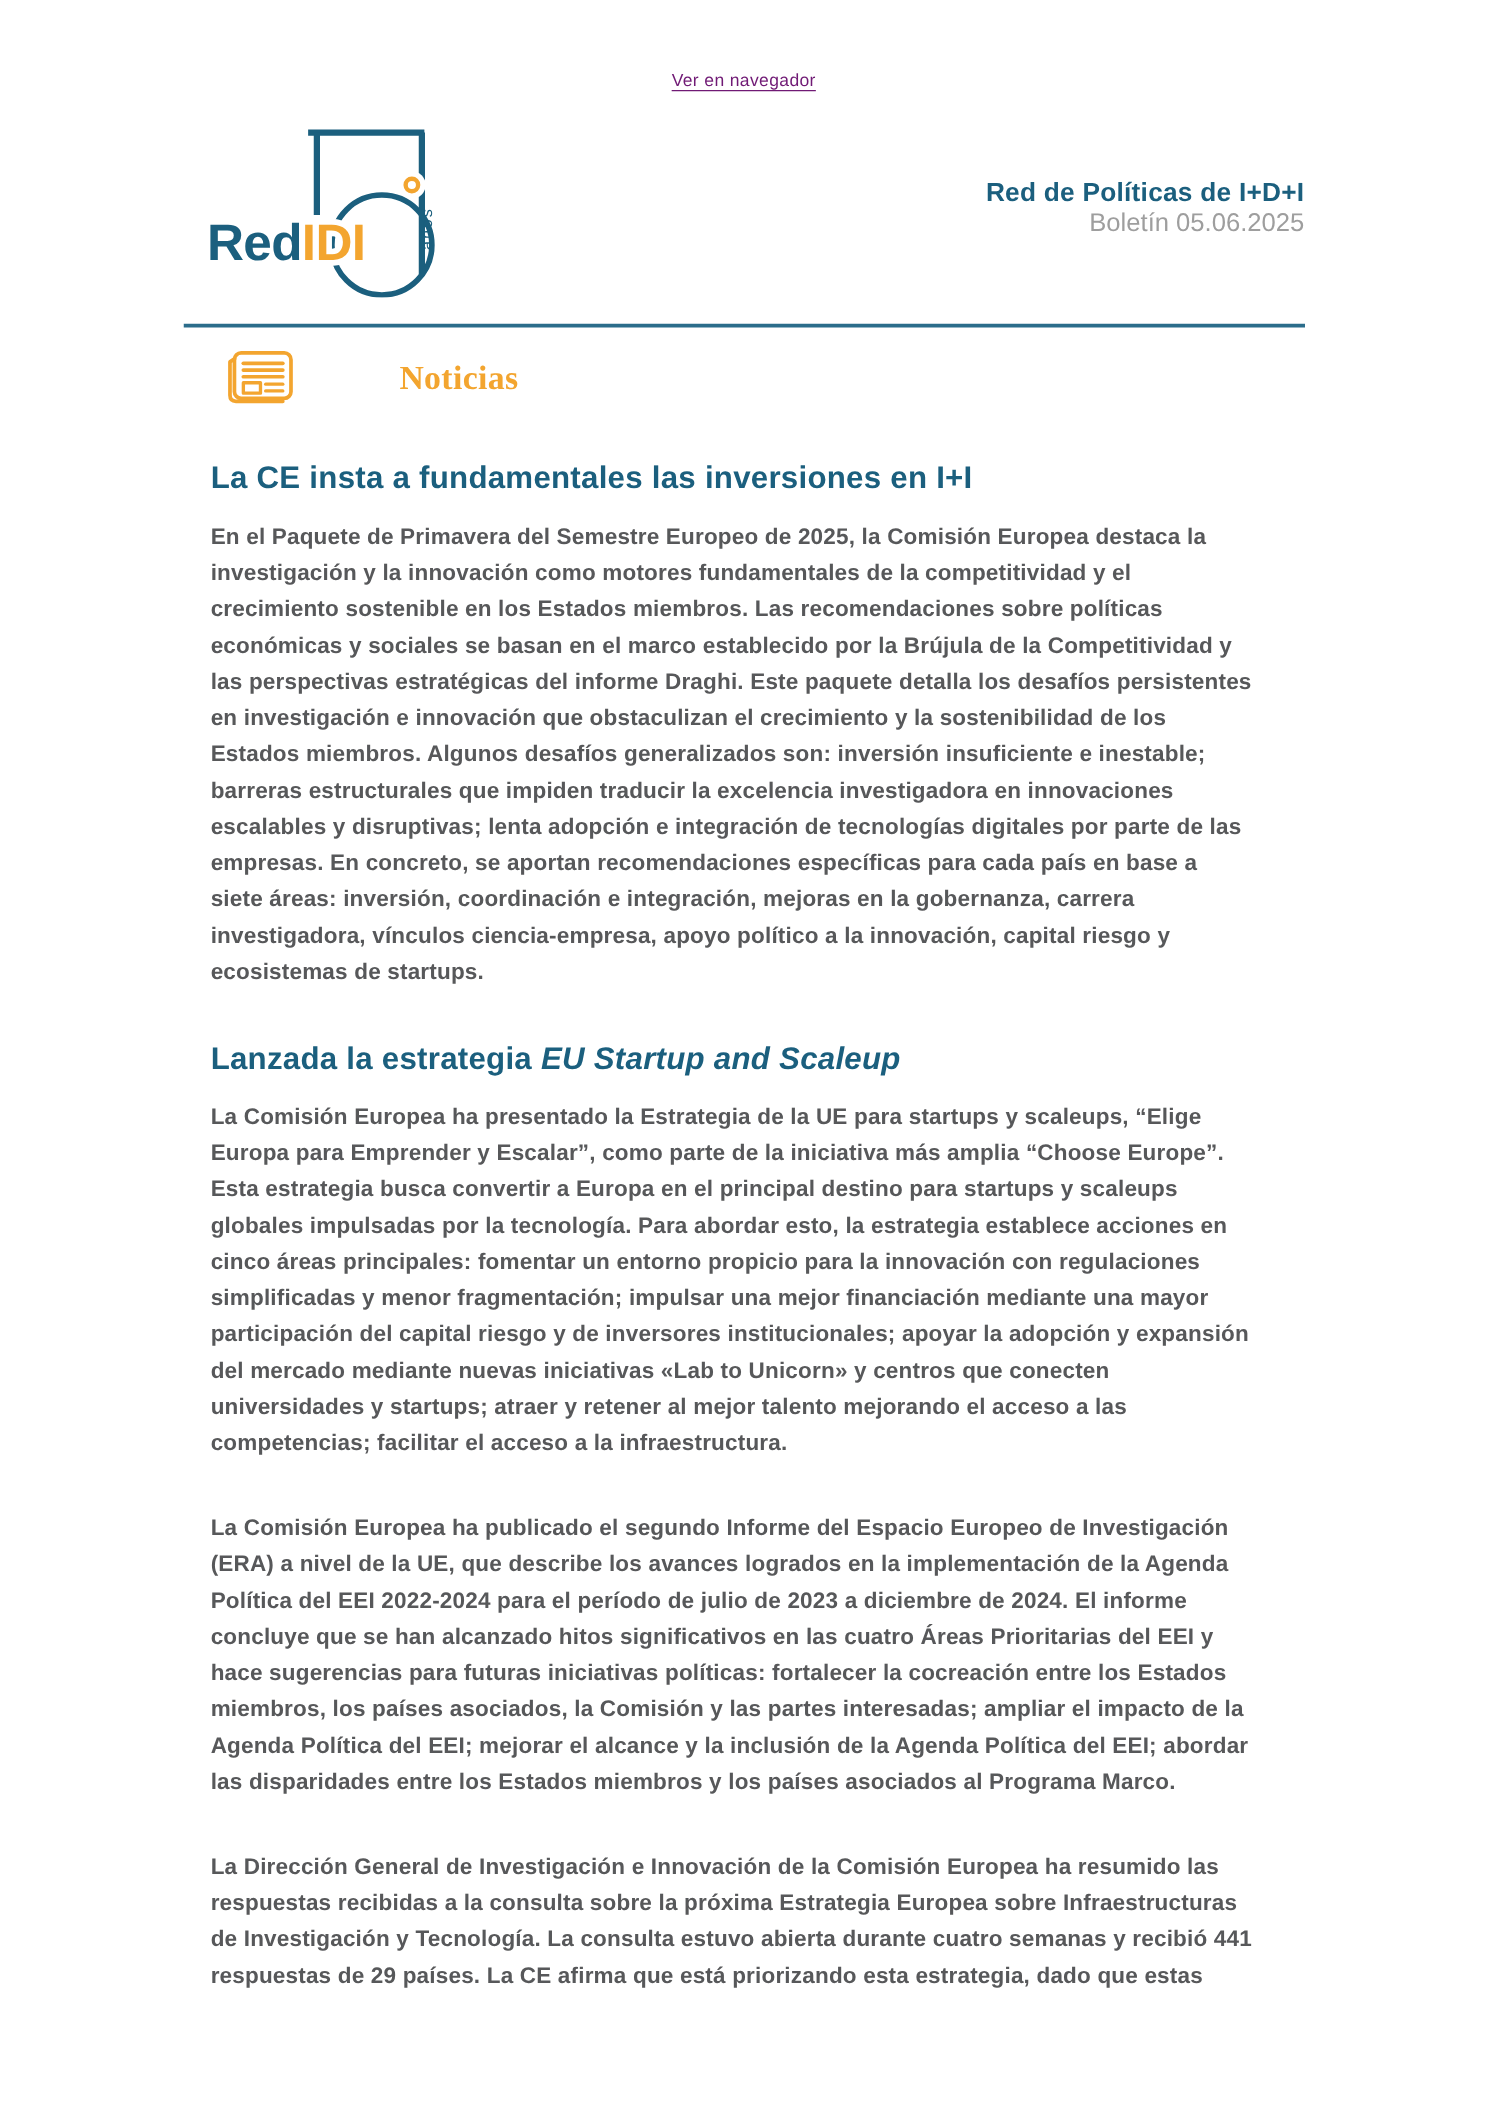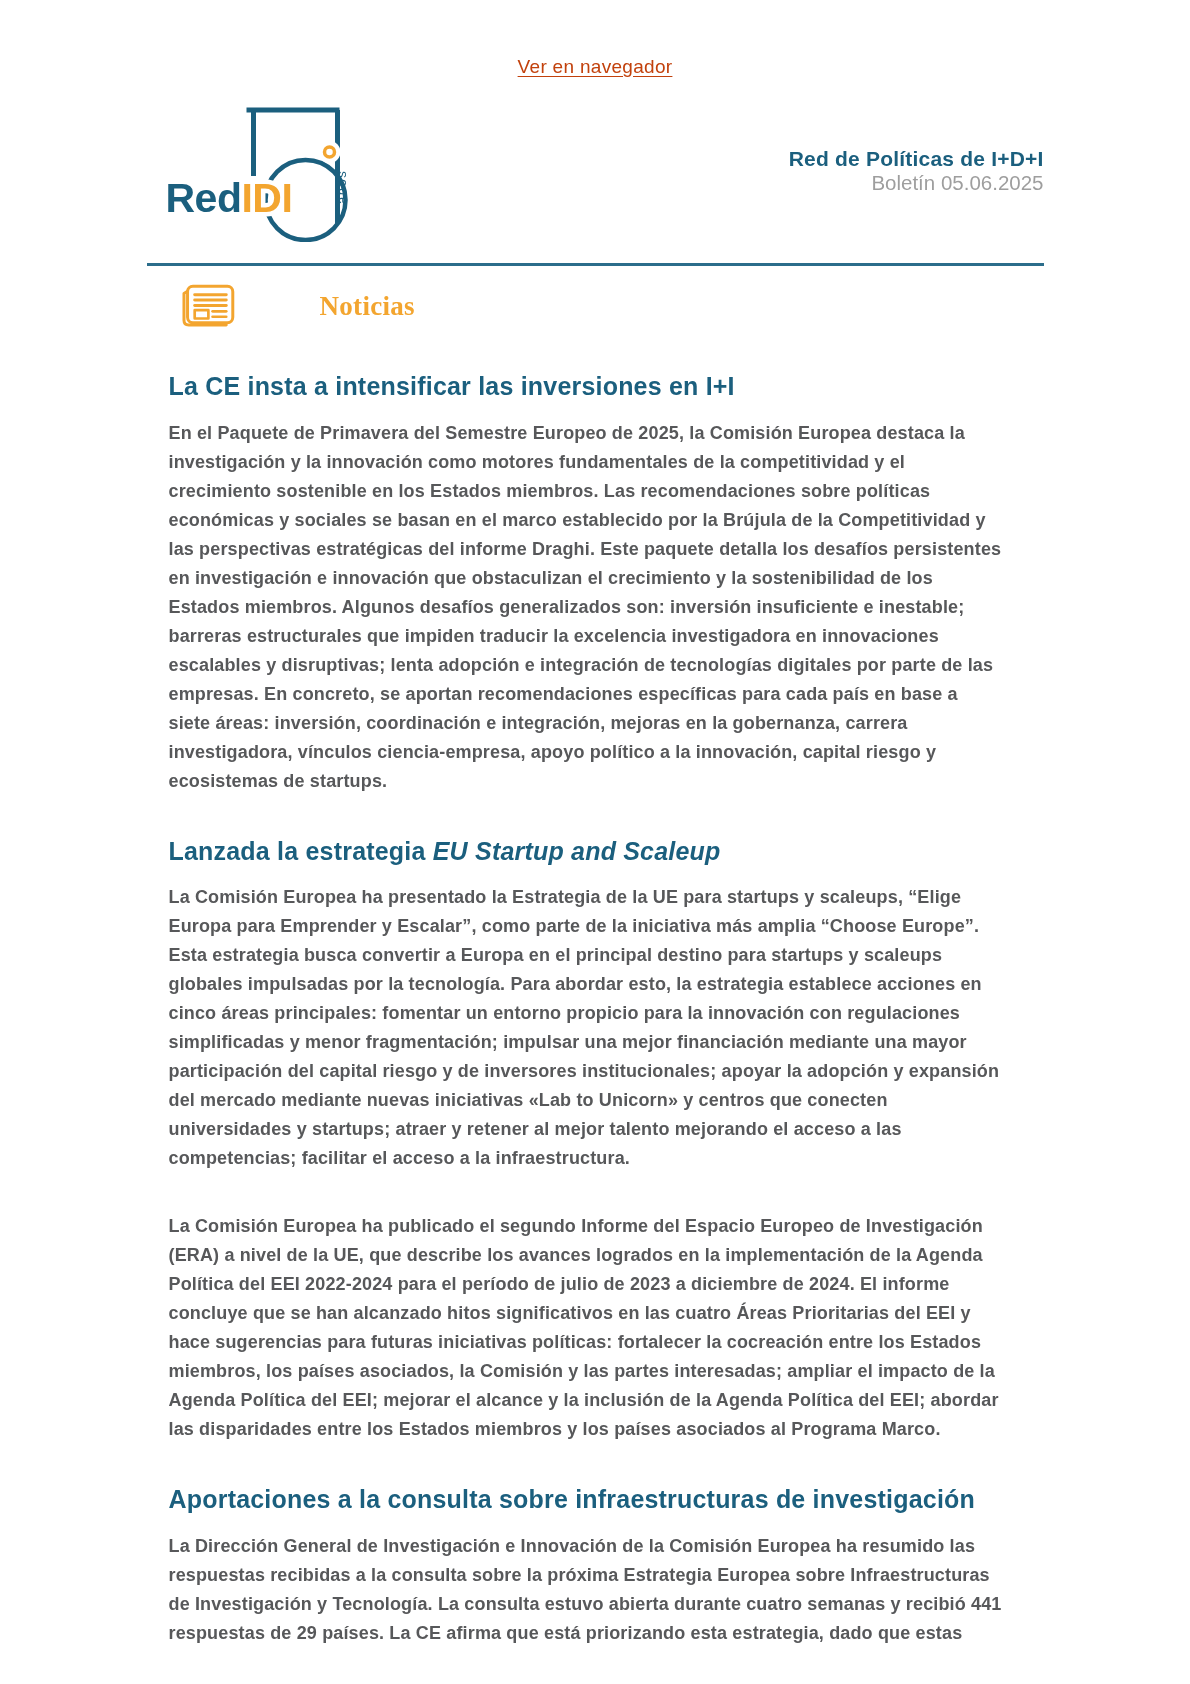--- a/index.html
+++ b/index.html
@@ -4,21 +4,21 @@
 <style>
   * { margin:0; padding:0; box-sizing:border-box; }
   html,body { background:#ffffff; }
   body {
     width:1190px; height:1684px; overflow:hidden; position:relative;
     font-family:"Liberation Sans","DejaVu Sans",sans-serif;
     -webkit-font-smoothing:antialiased;
   }
   .preheader { padding-top:56px; text-align:center; }
   .preheader a {
-    color:#c2410c; font-size:19px; letter-spacing:.3px;
+    color:#701a75; font-size:14px; letter-spacing:.3px;
     text-underline-offset:3px; cursor:pointer;
   }
   .container { width:897px; margin:0 auto; }
   .header {
     margin-top:22px; display:flex; justify-content:space-between; align-items:center;
   }
   .logo { margin-left:14px; width:205px; height:142px; }
   .brand-text { text-align:right; }
   .brand-title {
     color:#1b5f7e; font-size:21px; font-weight:700; letter-spacing:.2px;
@@ -90,31 +90,30 @@
     <rect x="33" y="49" width="23" height="14" stroke-width="4.5"></rect>
     <line x1="63" y1="51" x2="86" y2="51" stroke-width="4.5"></line>
     <line x1="63" y1="60" x2="86" y2="60" stroke-width="4.5"></line>
   </svg>
   <div class="section-title">Noticias</div>
 </div>
 
 <main class="container articles">
 
   <article>
-    <h2><span>La CE insta a intensificar las inversiones en I+I</span><span class="it"></span></h2>
+    <h2><span>La CE insta a fundamentales las inversiones en I+I</span><span class="it"></span></h2>
     <p>En el Paquete de Primavera del Semestre Europeo de 2025, la Comisión Europea destaca la investigación y la innovación como motores fundamentales de la competitividad y el crecimiento sostenible en los Estados miembros. Las recomendaciones sobre políticas económicas y sociales se basan en el marco establecido por la Brújula de la Competitividad y las perspectivas estratégicas del informe Draghi. Este paquete detalla los desafíos persistentes en investigación e innovación que obstaculizan el crecimiento y la sostenibilidad de los Estados miembros. Algunos desafíos generalizados son: inversión insuficiente e inestable; barreras estructurales que impiden traducir la excelencia investigadora en innovaciones escalables y disruptivas; lenta adopción e integración de tecnologías digitales por parte de las empresas. En concreto, se aportan recomendaciones específicas para cada país en base a siete áreas: inversión, coordinación e integración, mejoras en la gobernanza, carrera investigadora, vínculos ciencia-empresa, apoyo político a la innovación, capital riesgo y ecosistemas de startups.</p>
   </article>
 
   <article>
     <h2><span>Lanzada la estrategia </span><span class="it">EU Startup and Scaleup</span></h2>
     <p>La Comisión Europea ha presentado la Estrategia de la UE para startups y scaleups, “Elige Europa para Emprender y Escalar”, como parte de la iniciativa más amplia “Choose Europe”. Esta estrategia busca convertir a Europa en el principal destino para startups y scaleups globales impulsadas por la tecnología. Para abordar esto, la estrategia establece acciones en cinco áreas principales: fomentar un entorno propicio para la innovación con regulaciones simplificadas y menor fragmentación; impulsar una mejor financiación mediante una mayor participación del capital riesgo y de inversores institucionales; apoyar la adopción y expansión del mercado mediante nuevas iniciativas «Lab to Unicorn» y centros que conecten universidades y startups; atraer y retener al mejor talento mejorando el acceso a las competencias; facilitar el acceso a la infraestructura.</p>
   </article>
 
   <article>
     <p>La Comisión Europea ha publicado el segundo Informe del Espacio Europeo de Investigación (ERA) a nivel de la UE, que describe los avances logrados en la implementación de la Agenda Política del EEI 2022-2024 para el período de julio de 2023 a diciembre de 2024. El informe concluye que se han alcanzado hitos significativos en las cuatro Áreas Prioritarias del EEI y hace sugerencias para futuras iniciativas políticas: fortalecer la cocreación entre los Estados miembros, los países asociados, la Comisión y las partes interesadas; ampliar el impacto de la Agenda Política del EEI; mejorar el alcance y la inclusión de la Agenda Política del EEI; abordar las disparidades entre los Estados miembros y los países asociados al Programa Marco.</p>
   </article>
 
   <article>
-    <h2><span>Aportaciones a la consulta sobre infraestructuras de investigación</span><span class="it"></span></h2>
     <p>La Dirección General de Investigación e Innovación de la Comisión Europea ha resumido las respuestas recibidas a la consulta sobre la próxima Estrategia Europea sobre Infraestructuras de Investigación y Tecnología. La consulta estuvo abierta durante cuatro semanas y recibió 441 respuestas de 29 países. La CE afirma que está priorizando esta estrategia, dado que estas</p>
   </article>
 
 </main>
 
 </body></html>

